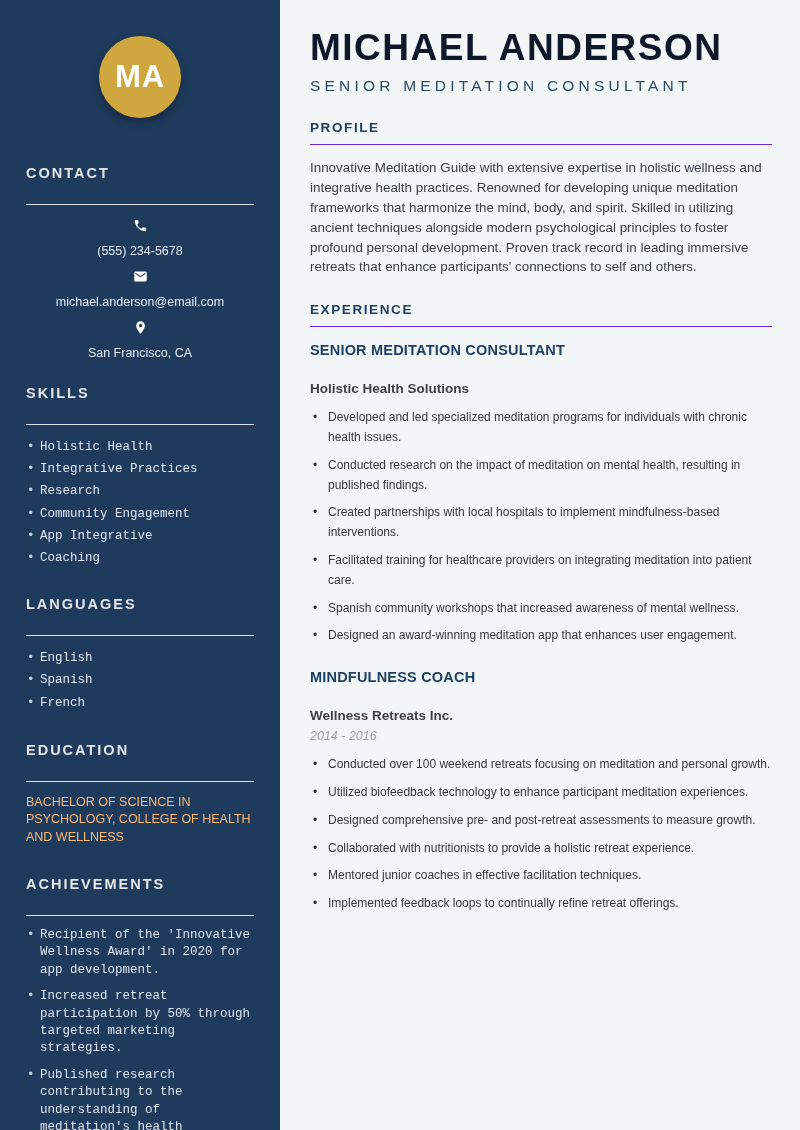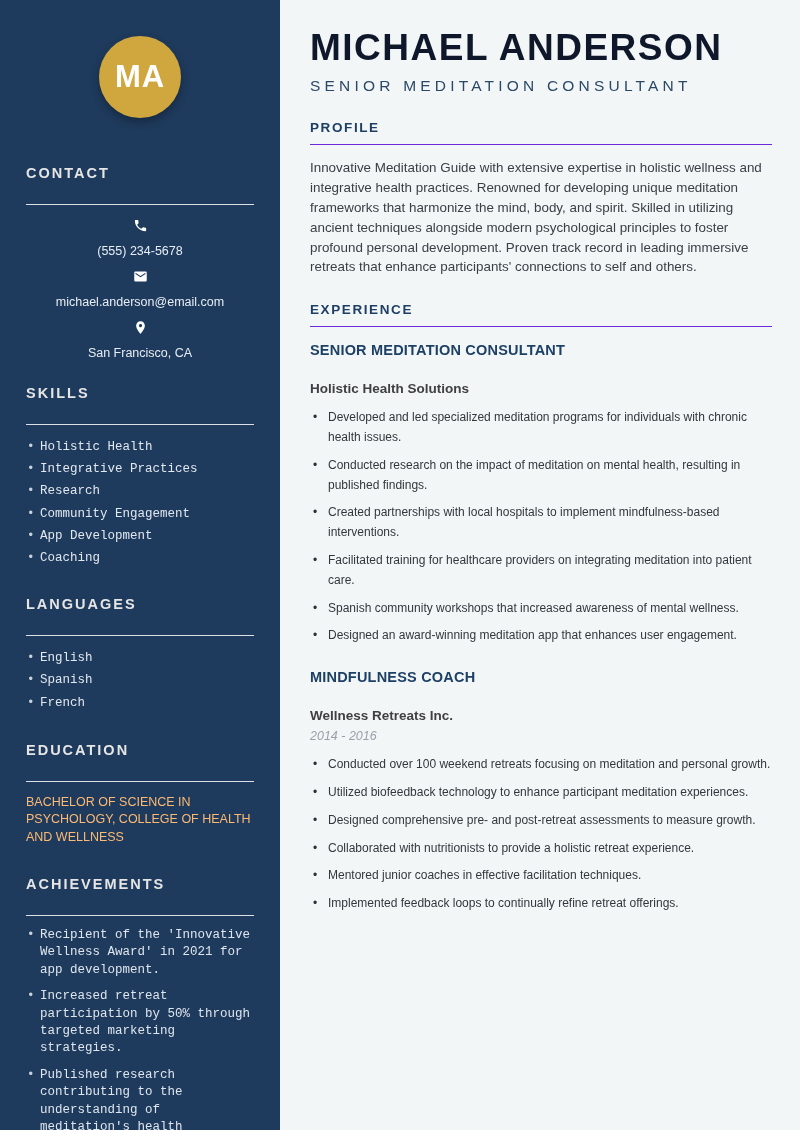--- a/index.html
+++ b/index.html
@@ -150,21 +150,21 @@
       <ul class="side-list">
 
           <li>Holistic Health</li>
 
           <li>Integrative Practices</li>
 
           <li>Research</li>
 
           <li>Community Engagement</li>
 
-          <li>App Development</li>
+          <li>App Integrative</li>
 
           <li>Coaching</li>
         </ul>
     </section>
 
     <section class="side-section languages">
       <h2 class="side-title">LANGUAGES</h2>
       <ul class="side-list">
 
           <li>English</li>
@@ -177,21 +177,21 @@
 
     <section class="side-section education">
       <h2 class="side-title">EDUCATION</h2>
       <p class="degree">BACHELOR OF SCIENCE IN PSYCHOLOGY, COLLEGE OF HEALTH AND WELLNESS</p>
     </section>
 
     <section class="side-section achievements">
       <h2 class="side-title">ACHIEVEMENTS</h2>
       <ul class="side-list achv">
 
-          <li>Recipient of the 'Innovative Wellness Award' in 2021 for app development.</li>
+          <li>Recipient of the 'Innovative Wellness Award' in 2020 for app development.</li>
 
           <li>Increased retreat participation by 50% through targeted marketing strategies.</li>
 
           <li>Published research contributing to the understanding of meditation's health benefits.</li>
         </ul>
     </section>
 
   </aside>
 
   <main class="main">

